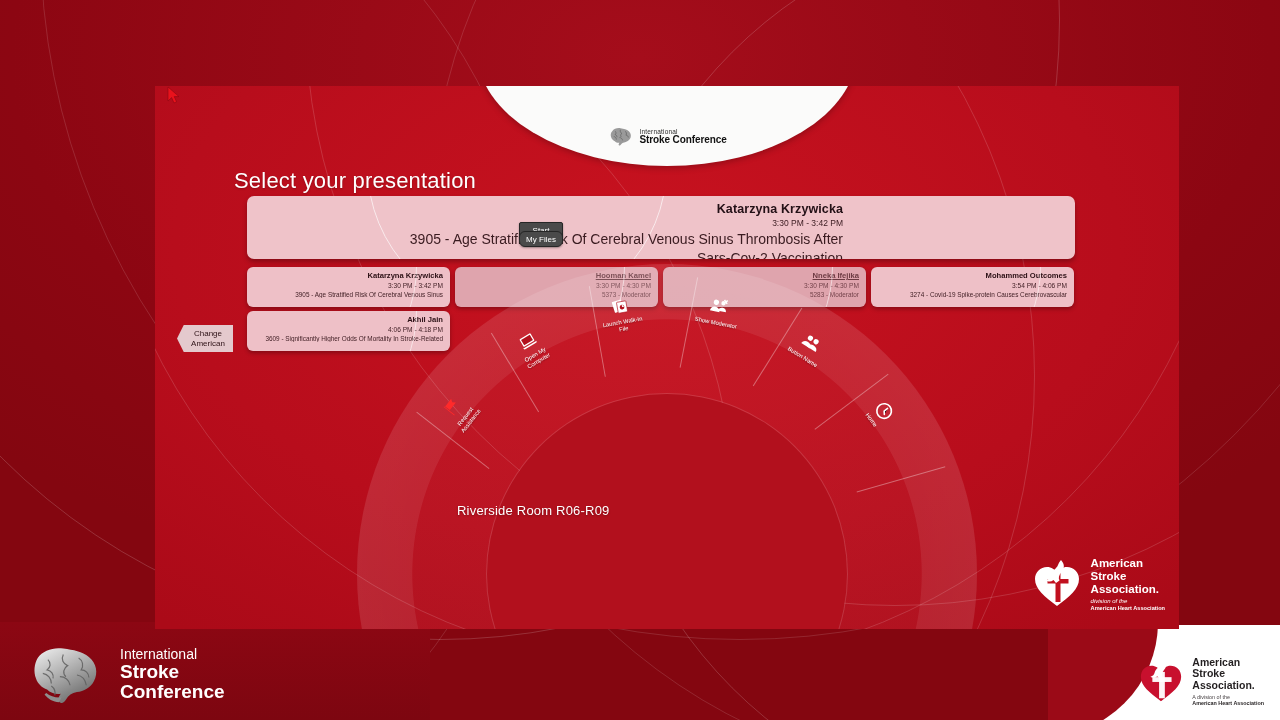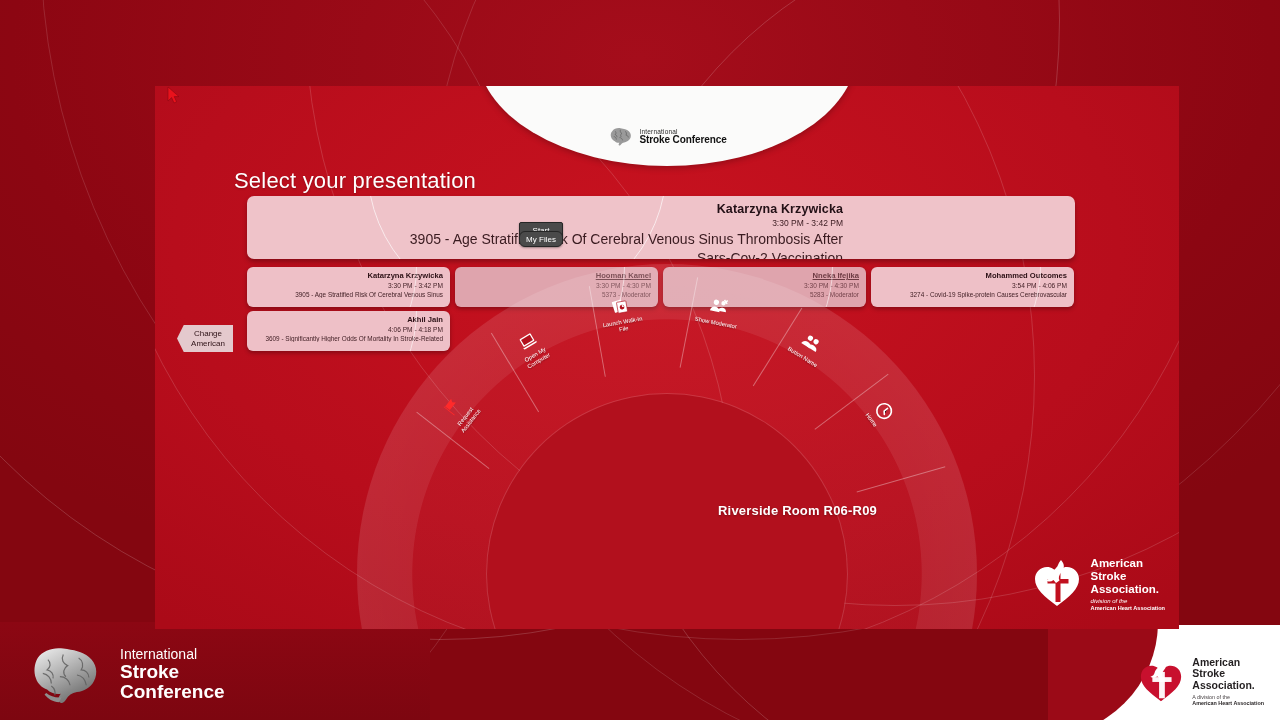--- a/index.html
+++ b/index.html
@@ -277,24 +277,23 @@
     font-weight: 500;
     text-shadow: 0 1px 1px rgba(0,0,0,0.3);
   }
 
   
   #room-caption {
     position: absolute;
     left: 50%;
     bottom: 111px;
     transform: translateX(-50%);
-    text-align: right;
+    text-align: left;
     color: #ffffff;
     width: 420px;
-    font-weight: bold;
   }
   #room-caption .room {
     font-size: 13px; letter-spacing: 0.2px;
     text-shadow: 0 1px 2px rgba(0,0,0,0.3);
   }
   #room-caption .session {
     font-size: 10.5px; margin-top: 5px;
     text-shadow: 0 1px 2px rgba(0,0,0,0.3);
   }
 

